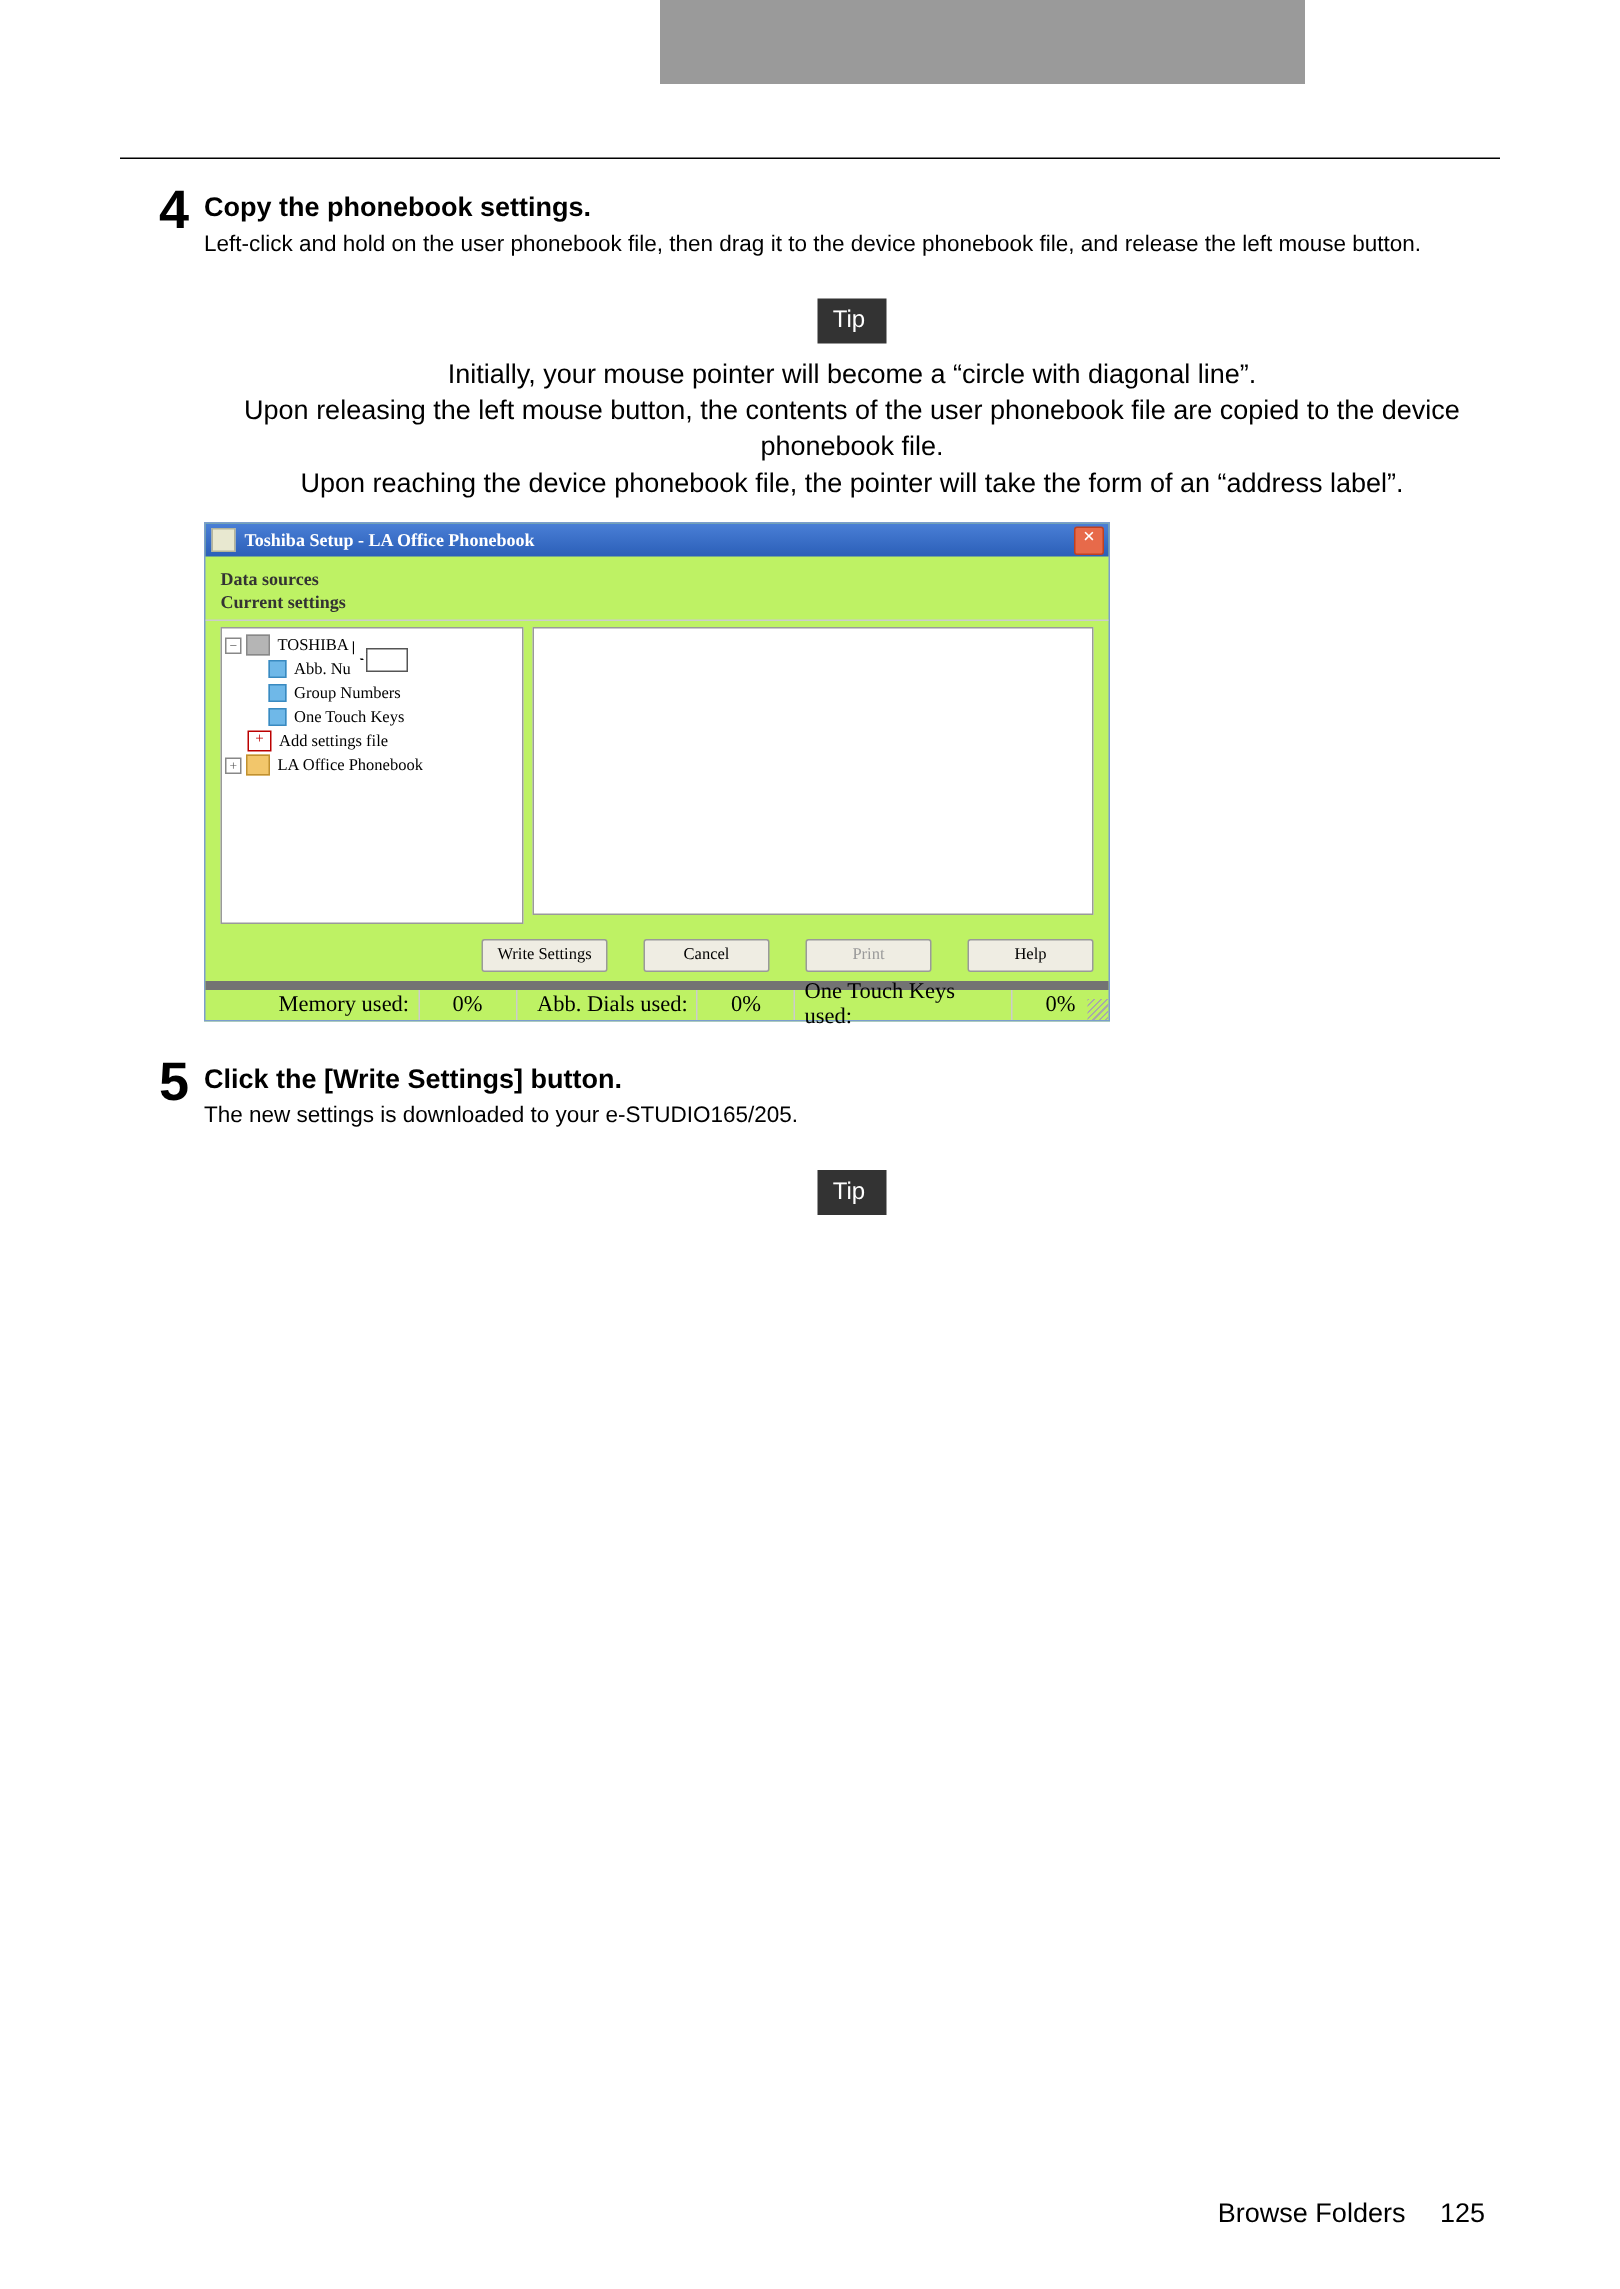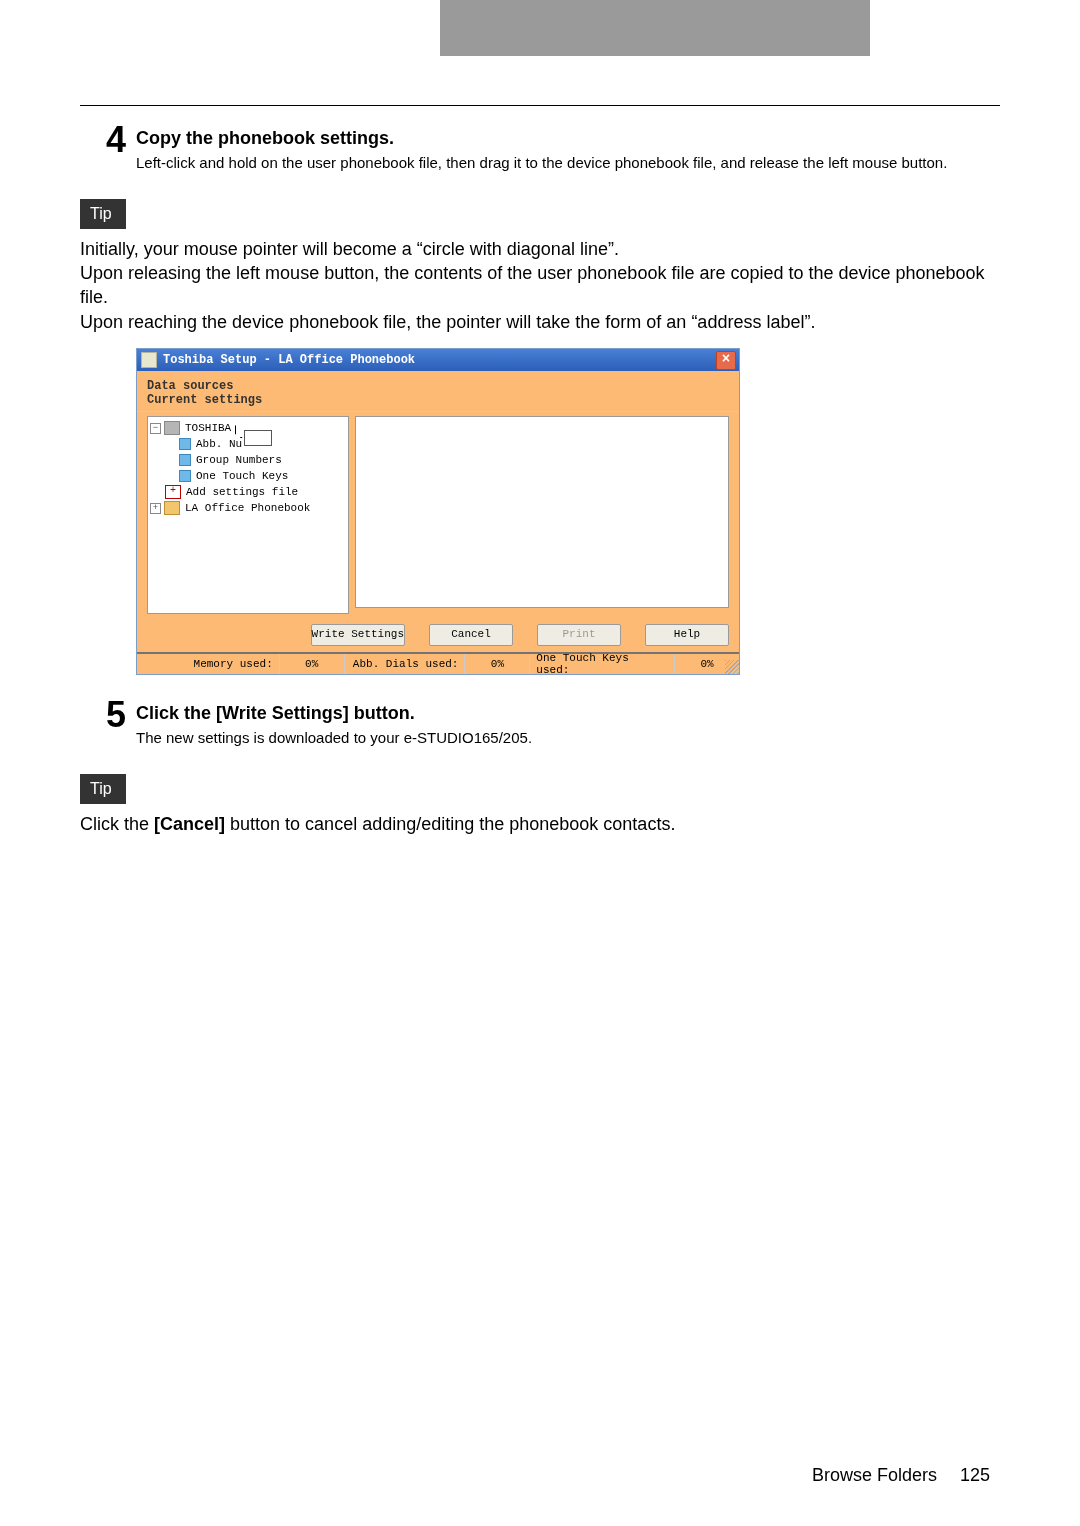--- a/index.html
+++ b/index.html
@@ -56,31 +56,33 @@
   }
   .tip-box {
     display: inline-block;
     background: #333;
     color: #fff;
     font-size: 16px;
     padding: 4px 14px 4px 10px;
     margin: 20px 0 8px 0;
   }
   .indent-block {
+    margin-left: 56px;
     font-size: 18px;
     line-height: 1.35;
+    text-align: center;
   }
 
   
   .win {
     margin: 14px 0 0 56px;
     width: 602px;
     border: 1px solid #7b9ecd;
-    background: #fdba74;
-    font-family: Liberation Mono, monospace;
+    background: #bef264;
+    font-family: Liberation Serif, serif;
     font-size: 12px;
     position: relative;
   }
   .win-title {
     height: 22px;
     background: linear-gradient(#4a7fd6, #2b5fb8);
     color: #fff;
     font-weight: 700;
     font-size: 12px;
     display: flex;
@@ -196,23 +198,23 @@
     border: 1px solid #9a9a9a;
     background: #efede3;
     font-size: 11px;
     text-align: center;
     line-height: 18px;
     border-radius: 2px;
     color: #000;
   }
   .win-btn.disabled { color: #9a9a9a; }
   .win-status {
-    border-top: 2px solid #737373;
-    display: flex;
-    font-size: 11px;
+    border-top: 6px solid #737373;
+    display: flex;
+    font-size: 15px;
     height: 20px;
     align-items: flex-start;
     position: relative;
   }
   .win-status .cell {
     border-right: 1px solid #ccc;
     padding: 0 6px;
     height: 100%;
     display: flex;
     align-items: center;
@@ -322,23 +324,20 @@
   <div class="step" style="margin-top:26px">
     <div class="step-num">5</div>
     <div class="step-body">
       <div class="step-title">Click the [Write Settings] button.</div>
       <div class="step-text">The new settings is downloaded to your e-STUDIO165/205.</div>
     </div>
   </div>
 
   <div class="indent-block">
     <div class="tip-box">Tip</div>
-    <div>
-      <span>Click the </span><b>[Cancel]</b><span> button to cancel adding/editing the phonebook contacts.</span>
-    </div>
   </div>
 
 </div>
 
 <div class="footer">
   <span>Browse Folders</span>
   <span class="page-num">125</span>
 </div>
 
 </div>

